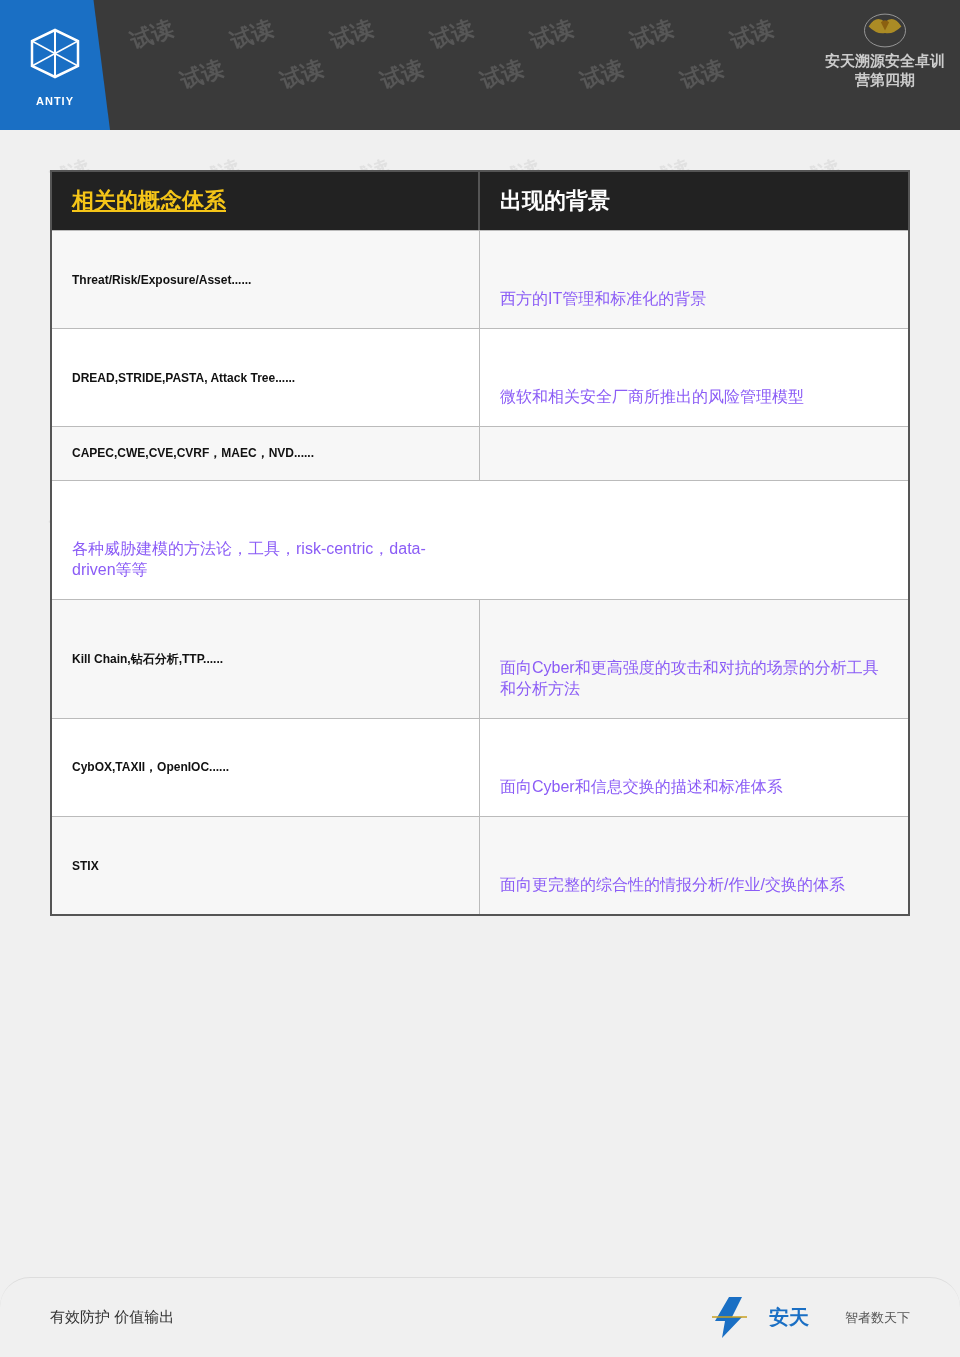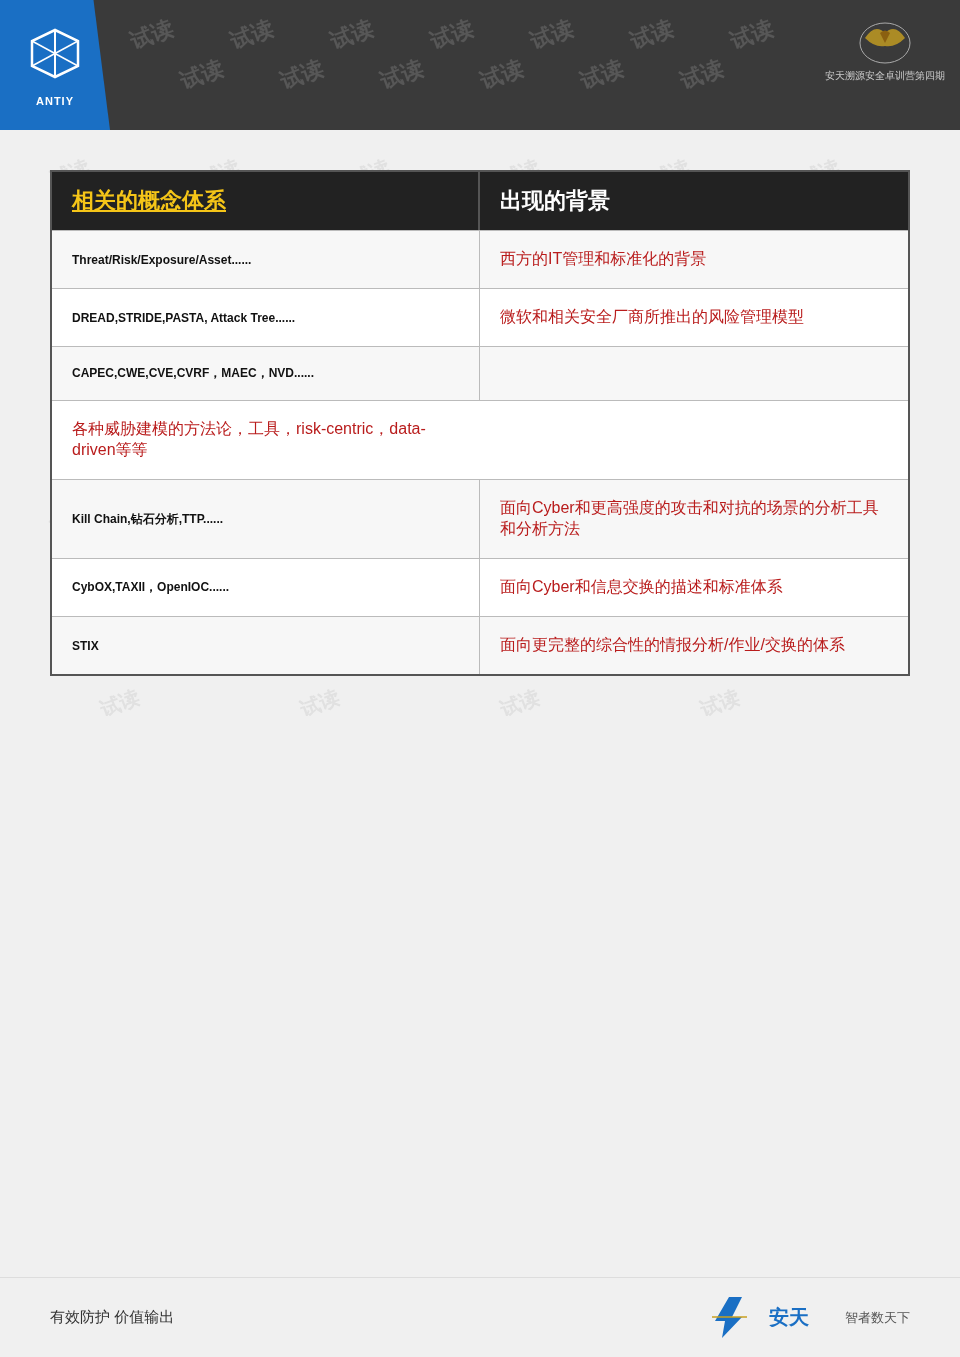--- a/index.html
+++ b/index.html
@@ -73,23 +73,24 @@
       width: 120px;
       height: 80px;
       display: flex;
       flex-direction: column;
       align-items: center;
       justify-content: center;
     }
 
     .header-logo-right-text {
       color: #ccc;
-      font-size: 10px;
+      font-size: 15px;
       text-align: center;
       margin-top: 1px;
+      font-weight: bold;
     }
 
     
     .main-content {
       padding: 40px 50px;
       position: relative;
     }
 
     
     .main-watermark {
@@ -165,38 +166,40 @@
       border-right: 1px solid #bbb;
       font-weight: 600;
       display: flex;
       align-items: center;
     }
 
     .td-right {
       width: 50%;
       padding: 18px 20px;
       font-size: 16px;
-      color: #b91c1c;
-      display: flex;
-      align-items: center;
+      color: #8b5cf6;
+      display: flex;
+      align-items: center;
+      margin-top: 40px;
     }
 
     
     .footer {
       position: absolute;
       bottom: 0;
       left: 0;
       width: 100%;
       height: 80px;
       background: #f0f0f0;
       display: flex;
       align-items: center;
       justify-content: space-between;
       padding: 0 50px;
       border-top: 1px solid #ddd;
+      border-radius: 30px;
     }
 
     .footer-left {
       font-size: 15px;
       color: #333;
       font-weight: 500;
     }
 
     .footer-right {
       display: flex;

